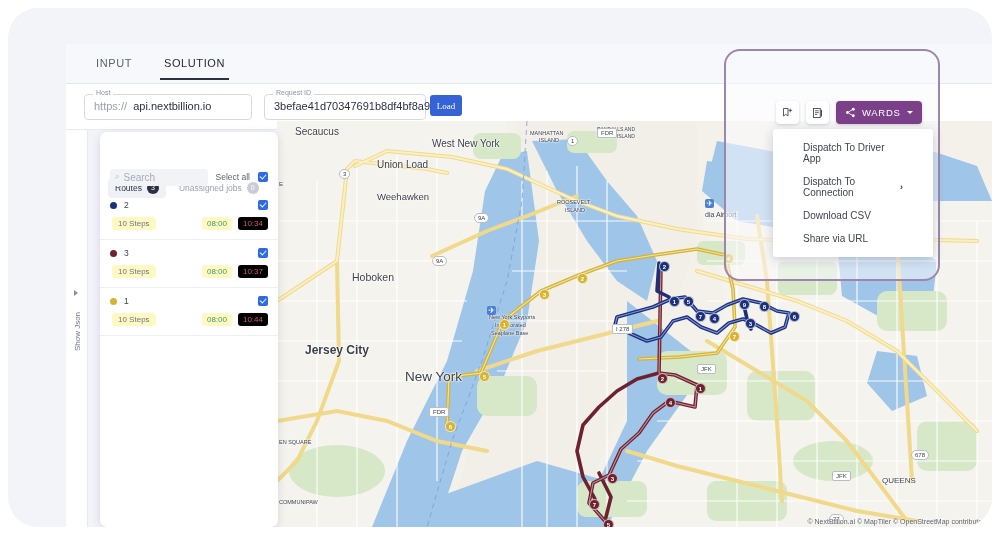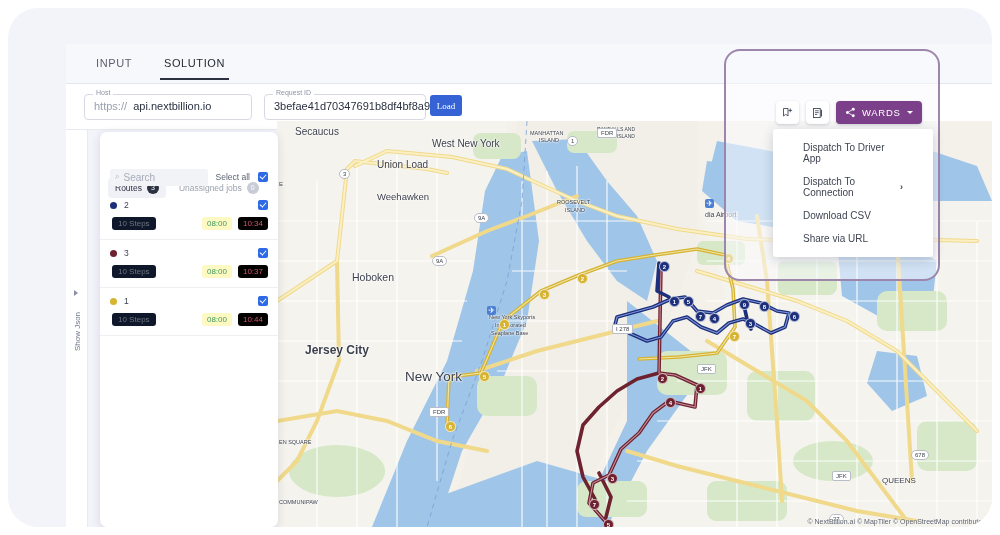--- a/index.html
+++ b/index.html
@@ -203,21 +203,21 @@
     width: 7px; height: 7px; border-radius: 50%;
     margin-right: 7px; flex: none;
   }
   .rname { font-size: 8.5px; color: #3b4150; flex: 1; }
   .route-sub {
     display: flex; align-items: center; margin-top: 7px;
     padding-left: 2px; gap: 6px;
   }
   .steps {
     font-size: 8px; color: #6e7483;
-    background: #0f172a; border-radius: 3px;
+    background: #fef9c3; border-radius: 3px;
     padding: 2px 6px;
   }
   .spacer { flex: 1; }
   .tbadge {
     font-size: 8px; border-radius: 3px; padding: 2px 5px;
   }
   .tbadge.start { color: #3c9a5f; background: #fef9c3; }
   .tbadge.end { color: #d5566a; background: #000000; }
   
   .share-zone {

